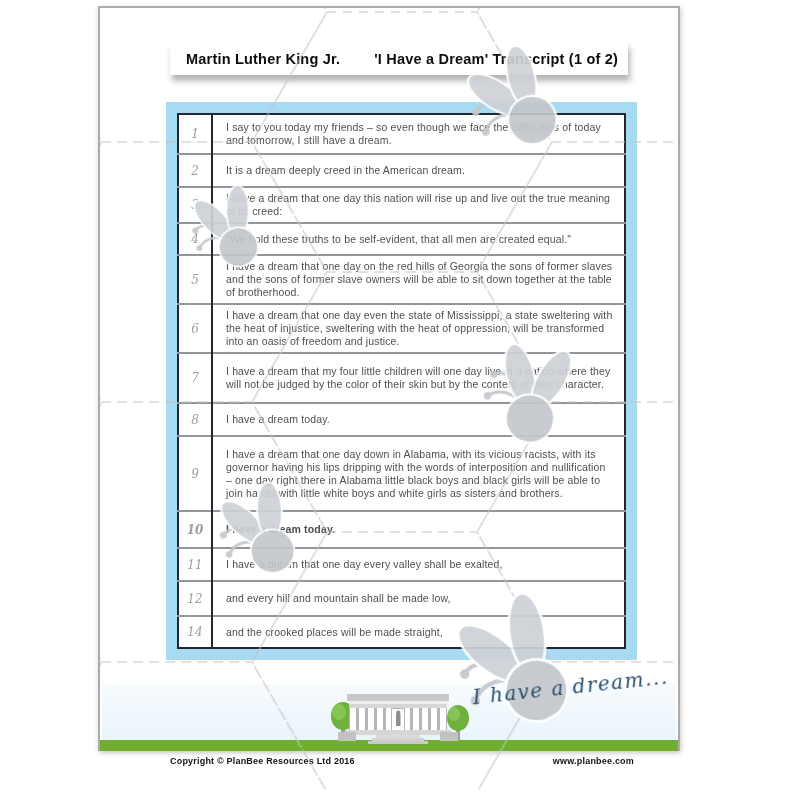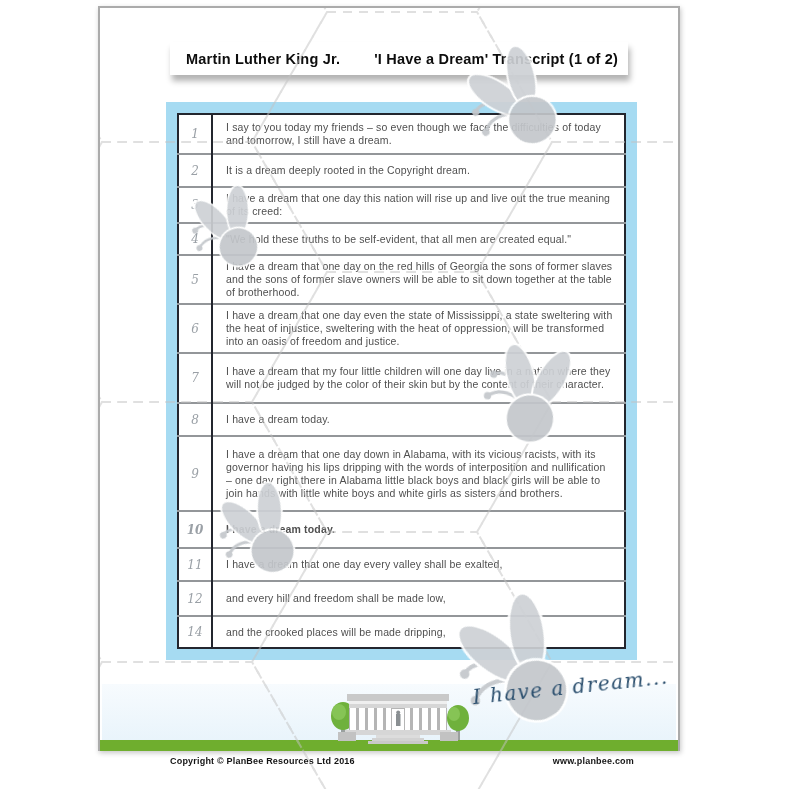--- a/index.html
+++ b/index.html
@@ -70,21 +70,21 @@
 
     <div class="table-frame" style="border-color: rgb(166, 219, 242);">
       <table class="transcript">
         <tbody id="transcript-body">
             <tr style="height: 40px;">
               <td class="row-num">1</td>
               <td class="row-text">I say to you today my friends – so even though we face the difficulties of today and tomorrow, I still have a dream.</td>
             </tr>
             <tr style="height: 33px;">
               <td class="row-num">2</td>
-              <td class="row-text">It is a dream deeply rooted in the Copyright dream.</td>
+              <td class="row-text">It is a dream deeply creed in the American dream.</td>
             </tr>
             <tr style="height: 33px;">
               <td class="row-num">3</td>
               <td class="row-text">I have a dream that one day this nation will rise up and live out the true meaning of its creed:</td>
             </tr>
             <tr style="height: 32px;">
               <td class="row-num">4</td>
               <td class="row-text">"We hold these truths to be self-evident, that all men are created equal."</td>
             </tr>
             <tr style="height: 48px;">
@@ -110,25 +110,25 @@
             <tr style="height: 37px; font-weight: bold;">
               <td class="row-num">10</td>
               <td class="row-text">I have a dream today.</td>
             </tr>
             <tr style="height: 33px; padding-left: 42px;">
               <td class="row-num">11</td>
               <td class="row-text">I have a dream that one day every valley shall be exalted,</td>
             </tr>
             <tr style="height: 35px;">
               <td class="row-num">12</td>
-              <td class="row-text">and every hill and freedom shall be made low,</td>
+              <td class="row-text">and every hill and mountain shall be made low,</td>
             </tr>
             <tr style="height: 32px; margin-left: 30px;">
               <td class="row-num">14</td>
-              <td class="row-text">and the crooked places will be made dripping,</td>
+              <td class="row-text">and the crooked places will be made straight,</td>
             </tr>
           </tbody>
       </table>
     </div>
 
     <div class="sky"></div>
     <div class="grass" style="background: rgb(111, 174, 46);"></div>
 
     <svg class="scene-svg" viewBox="0 0 180 65">
 

